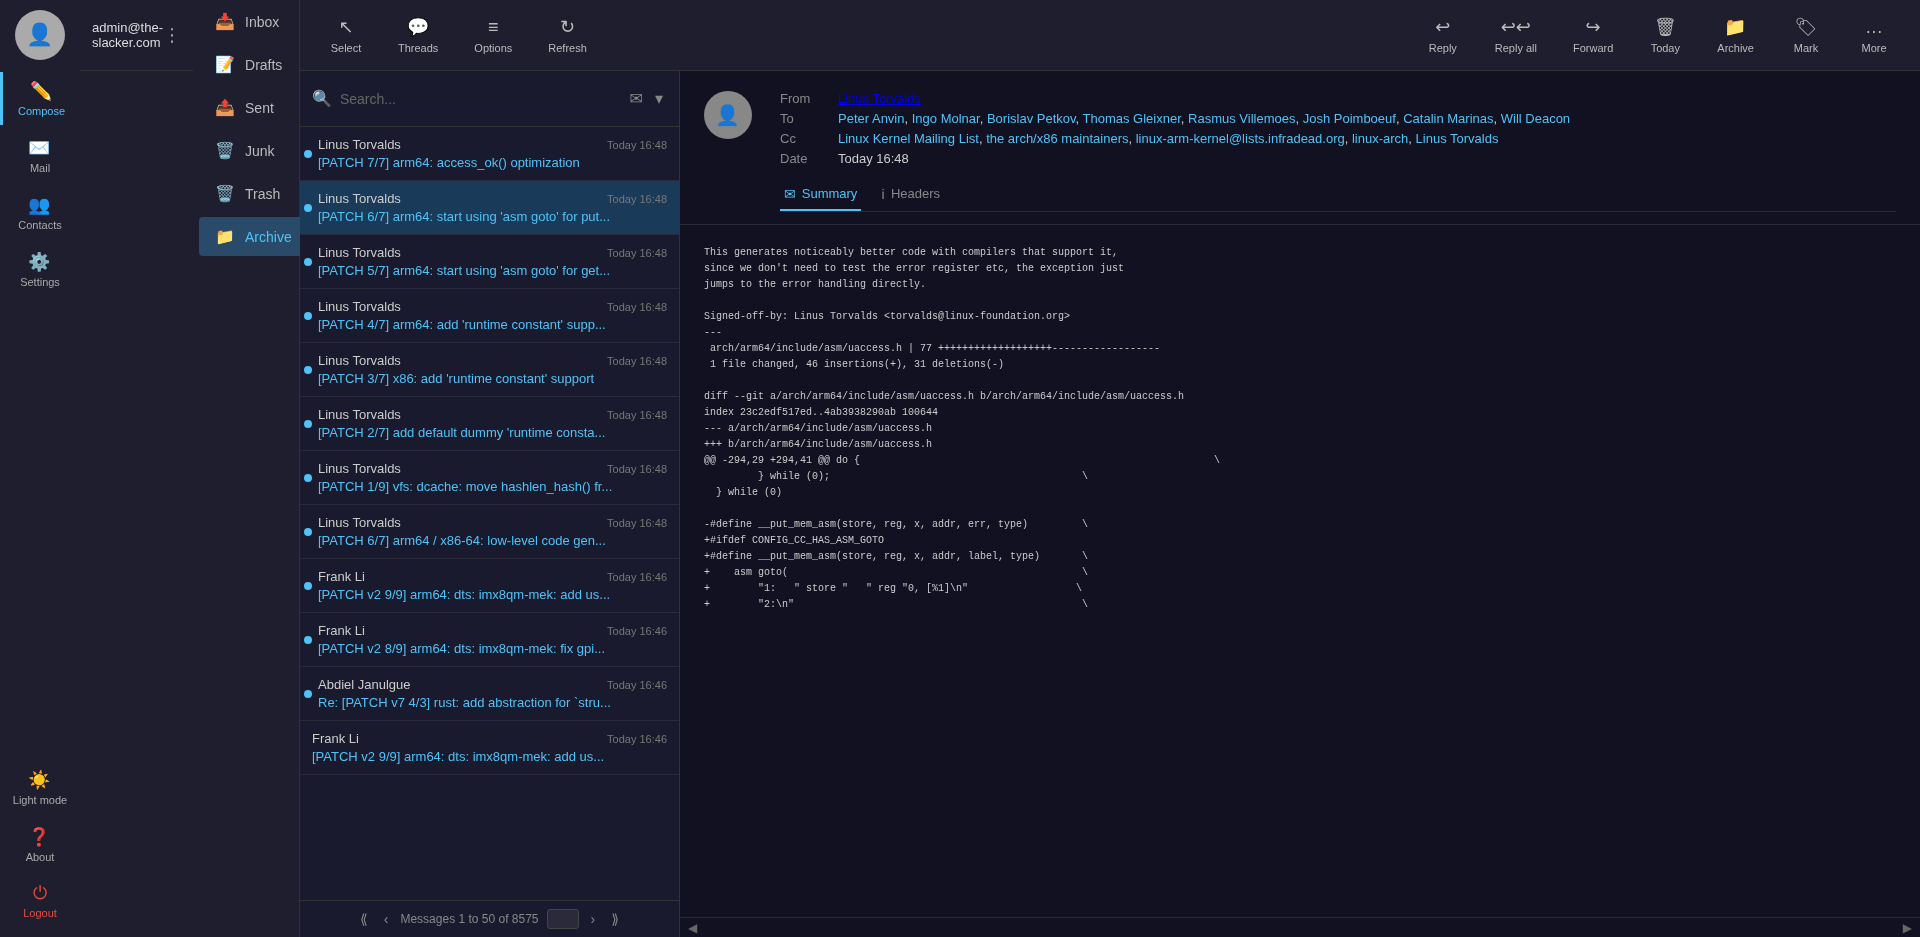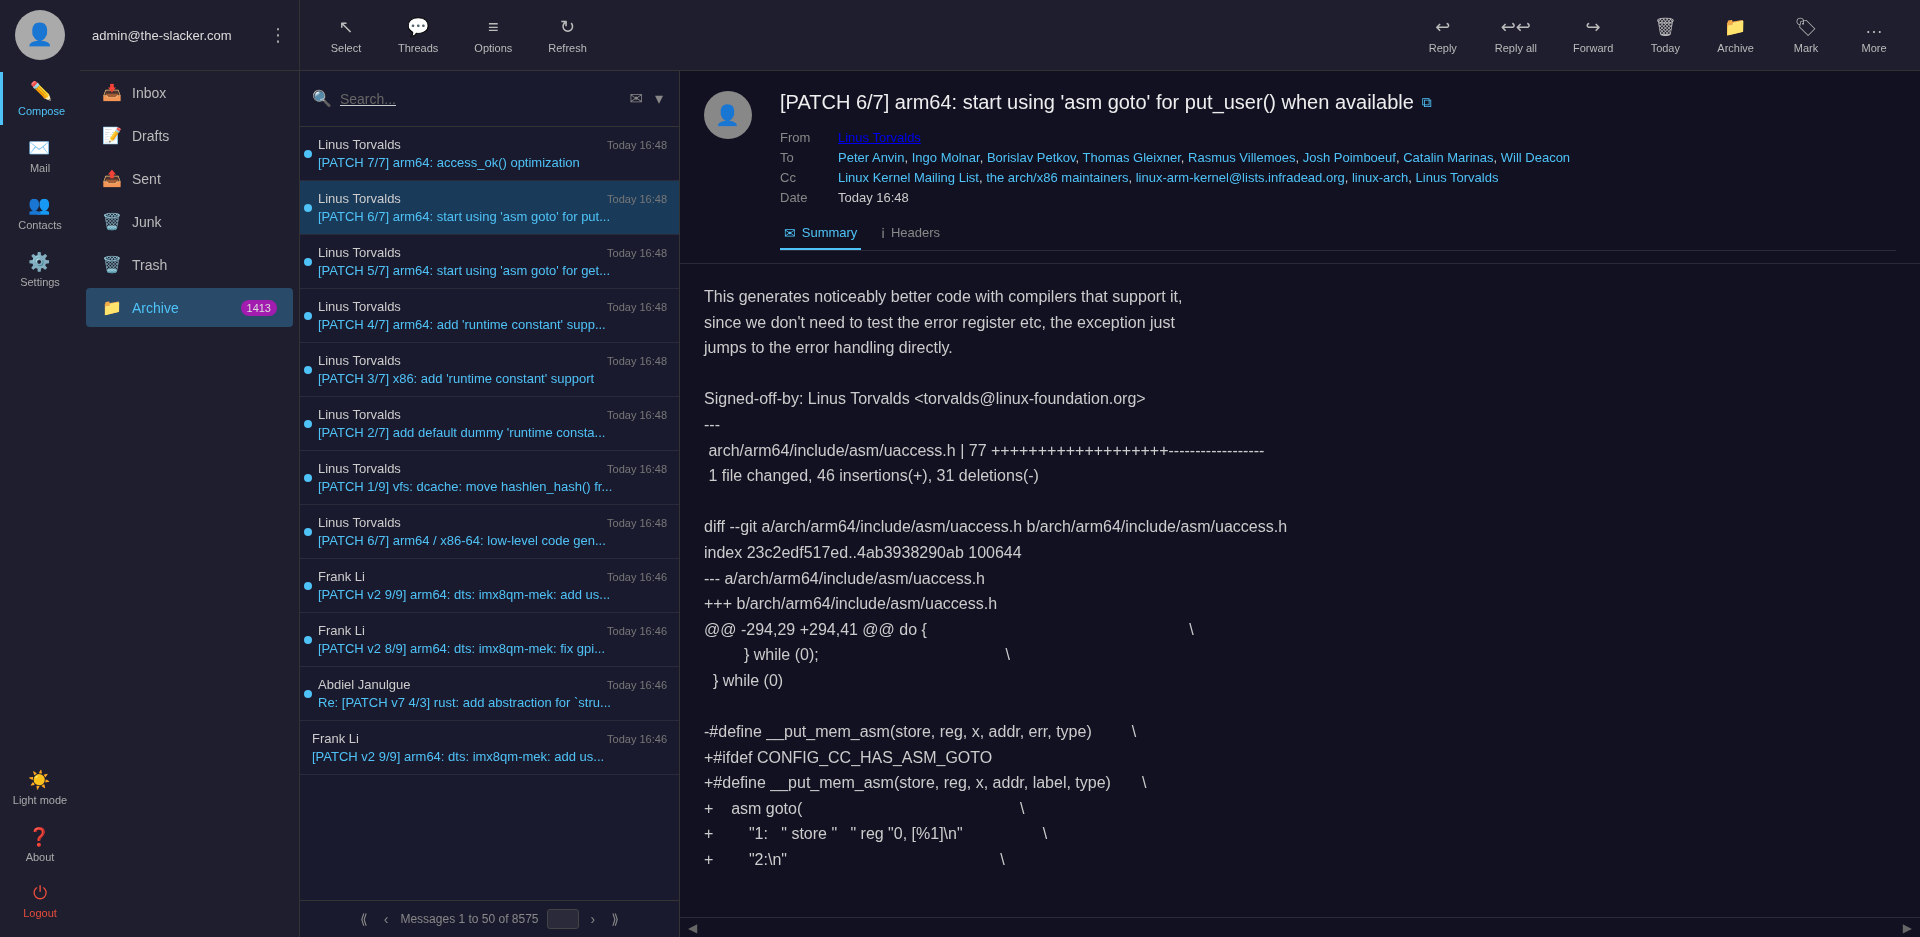--- a/index.html
+++ b/index.html
@@ -36,21 +36,21 @@
       display: flex; flex-direction: column; align-items: center;
       width: 100%; padding: 8px 4px; cursor: pointer; color: #aaa;
       font-size: 11px; gap: 3px;
     }
     .sidebar-bottom-item .icon { font-size: 18px; }
     .logout-item { color: #e74c3c !important; }
 
     
     .account-panel {
       width: 220px; background: #1e1e2e; border-right: 1px solid #333;
-      display: flex; flex-direction: column; flex-shrink: 0;
+      display: flex; flex-direction: row; flex-shrink: 0;
     }
     .account-header {
       display: flex; align-items: center; justify-content: space-between;
       padding: 16px 12px; border-bottom: 1px solid #333; height: 71px;
     }
     .account-email { font-size: 13px; color: #ddd; }
     .account-more { color: #aaa; cursor: pointer; font-size: 18px; }
     .nav-list { display: flex; flex-direction: column; }
     .nav-item {
       display: flex; align-items: center; padding: 10px 16px; cursor: pointer;
@@ -84,21 +84,21 @@
     .email-list-panel {
       width: 380px; background: #1a1a2e; border-right: 1px solid #333;
       display: flex; flex-direction: column; flex-shrink: 0;
     }
     .search-bar {
       display: flex; align-items: center; padding: 10px 12px;
       border-bottom: 1px solid #333; gap: 8px; height: 56px;
     }
     .search-bar input {
       background: transparent; border: none; outline: none;
-      color: #ccc; font-size: 14px; flex: 1; text-decoration: underline;
+      color: #ccc; font-size: 14px; flex: 1;
     }
     .search-bar input::placeholder { color: #666; }
     .search-icon { color: #666; font-size: 16px; }
     .search-actions { display: flex; gap: 4px; margin-left: auto; }
     .search-action-btn { color: #888; cursor: pointer; font-size: 16px; padding: 2px 4px; }
 
     .email-list { flex: 1; overflow-y: auto; }
     .email-list::-webkit-scrollbar { width: 6px; }
     .email-list::-webkit-scrollbar-track { background: #1a1a2e; }
     .email-list::-webkit-scrollbar-thumb { background: #444; border-radius: 3px; }
@@ -150,21 +150,21 @@
     }
     .reader-tab {
       padding: 6px 4px; cursor: pointer; font-size: 13px; color: #888;
       display: flex; align-items: center; gap: 6px; border-bottom: 2px solid transparent;
     }
     .reader-tab.active { color: #4fc3f7; border-bottom-color: #4fc3f7; }
     .tab-icon { font-size: 14px; }
 
     .reader-body {
       flex: 1; overflow-y: auto; padding: 20px 24px;
-      font-family: Liberation Sans, sans-serif; font-size: 16px; color: #ccc; line-height: 1.6;
+      font-family: Liberation Mono, monospace; font-size: 10px; color: #ccc; line-height: 1.6;
       white-space: pre-wrap;
     }
     .reader-body::-webkit-scrollbar { width: 6px; }
     .reader-body::-webkit-scrollbar-track { background: #111122; }
     .reader-body::-webkit-scrollbar-thumb { background: #444; border-radius: 3px; }
 
     .reader-bottom-bar {
       height: 20px; background: #111122; border-top: 1px solid #2a2a3a;
       display: flex; align-items: center; padding: 0 8px;
     }
@@ -424,24 +424,20 @@
         <span class="page-nav-btn">›</span>
         <span class="page-nav-btn">⟫</span>
       </div>
     </div>
 
     <div class="email-reader">
       <div class="reader-header">
         <div style="display:flex; align-items:flex-start; gap:16px;">
           <div class="sender-avatar">👤</div>
           <div style="flex:1">
-            <div class="reader-subject">
-              <span>[PATCH 6/7] arm64: start using 'asm goto' for put_user() when available</span>
-              <span class="ext-link-icon">⧉</span>
-            </div>
             <div style="display:grid; grid-template-columns: 50px 1fr; gap: 5px 8px; font-size:13px;">
               <span style="color:#888">From</span>
               <span>
                 <a href="#">Linus Torvalds</a>
               </span>
               <span style="color:#888">To</span>
               <span id="to-value"><a href="#" style="color: rgb(79, 195, 247); text-decoration: none;">Peter Anvin</a>, <a href="#" style="color: rgb(79, 195, 247); text-decoration: none;">Ingo Molnar</a>, <a href="#" style="color: rgb(79, 195, 247); text-decoration: none;">Borislav Petkov</a>, <a href="#" style="color: rgb(79, 195, 247); text-decoration: none;">Thomas Gleixner</a>, <a href="#" style="color: rgb(79, 195, 247); text-decoration: none;">Rasmus Villemoes</a>, <a href="#" style="color: rgb(79, 195, 247); text-decoration: none;">Josh Poimboeuf</a>, <a href="#" style="color: rgb(79, 195, 247); text-decoration: none;">Catalin Marinas</a>, <a href="#" style="color: rgb(79, 195, 247); text-decoration: none;">Will Deacon</a></span>
               <span style="color:#888">Cc</span>
               <span id="cc-value"><a href="#" style="color: rgb(79, 195, 247); text-decoration: none;">Linux Kernel Mailing List</a>, <a href="#" style="color: rgb(79, 195, 247); text-decoration: none;">the arch/x86 maintainers</a>, <a href="#" style="color: rgb(79, 195, 247); text-decoration: none;">linux-arm-kernel@lists.infradead.org</a>, <a href="#" style="color: rgb(79, 195, 247); text-decoration: none;">linux-arch</a>, <a href="#" style="color: rgb(79, 195, 247); text-decoration: none;">Linus Torvalds</a></span>
               <span style="color:#888">Date</span>

